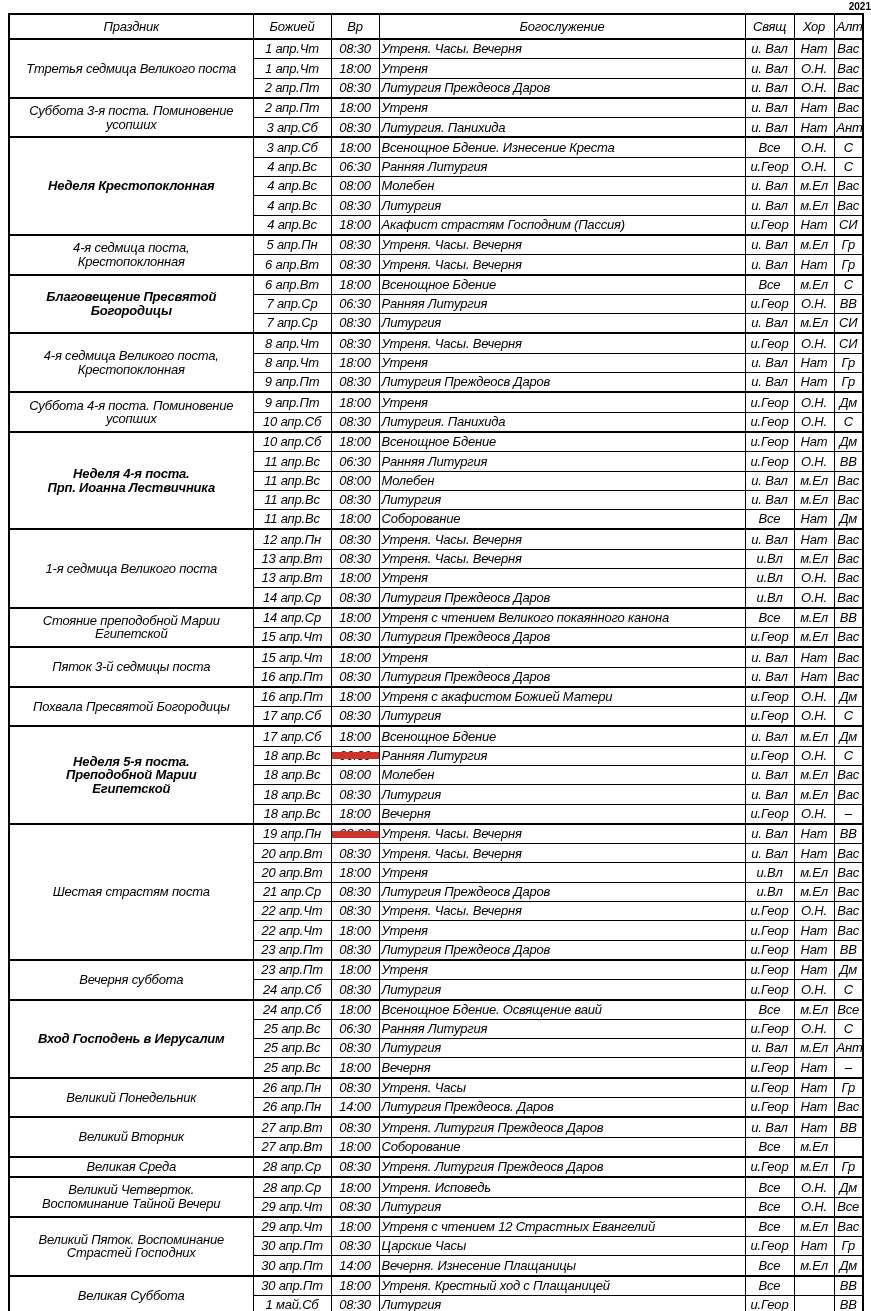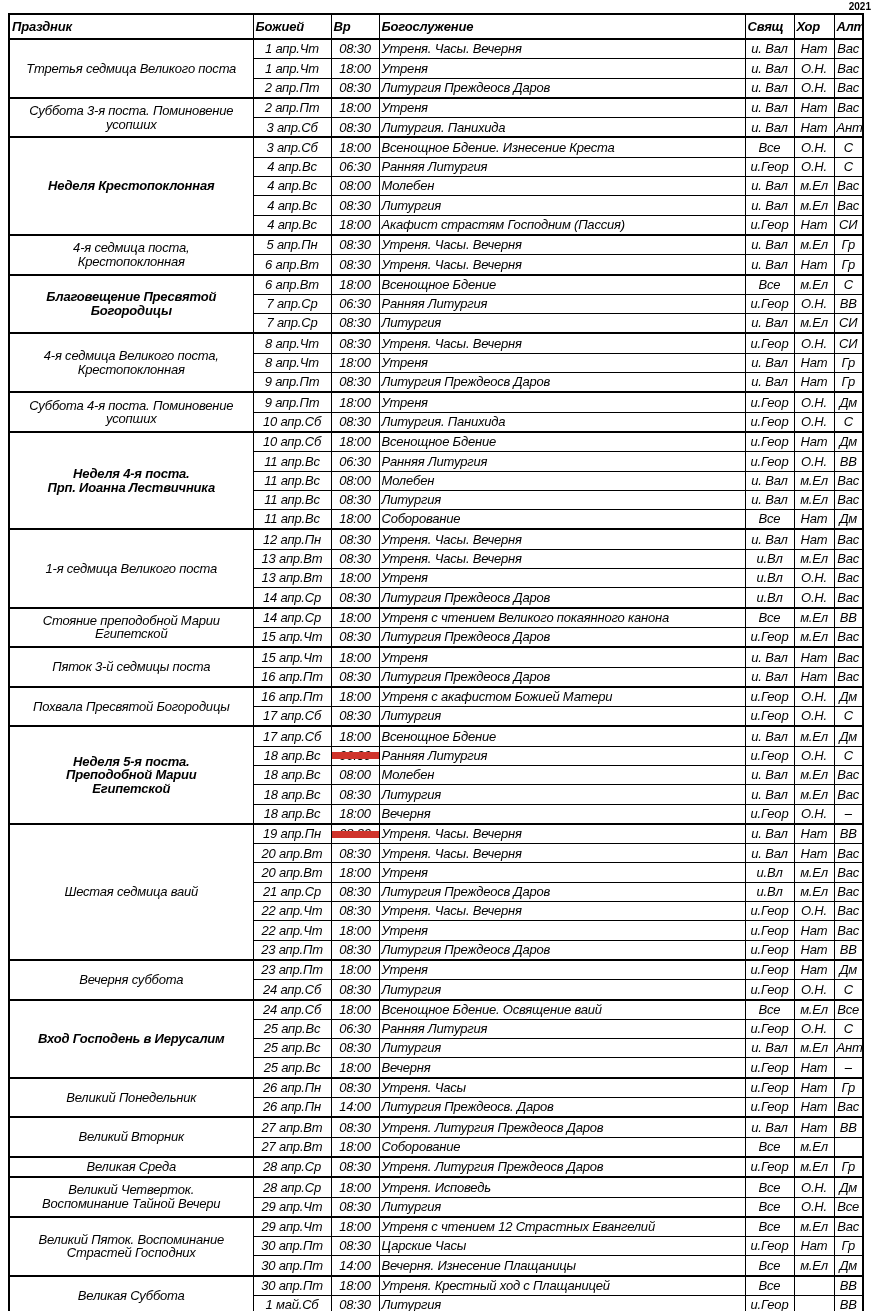--- a/index.html
+++ b/index.html
@@ -1,21 +1,21 @@
 <!DOCTYPE html>
 <html><head>
 <meta charset="utf-8">
 <style>
   html,body{margin:0;padding:0;background:#ffffff;}
   body{width:871px;height:1311px;overflow:hidden;font-family:"Liberation Sans",sans-serif;color:#000;}
   .year-title{width:871px;text-align:right;font-size:10px;font-weight:bold;padding-top:1px;height:12px;line-height:12px;}
   table.schedule{border-collapse:collapse;margin-left:8px;width:854px;table-layout:fixed;font-style:italic;}
   table.schedule th, table.schedule td{border:1px solid #000;padding:0 2px;font-size:13px;line-height:1.05;letter-spacing:-0.2px;overflow:hidden;}
   table.schedule{border:2px solid #000;}
-  thead th{font-weight:bold;font-style:italic;font-size:15px;height:23px;text-align:left;border-bottom:2px solid #000;}
+  thead th{font-weight:normal;font-style:italic;font-size:15px;height:23px;text-align:center;border-bottom:2px solid #000;}
   tbody td{height:18.3px;text-align:center;}
   td.c-holiday{text-align:center;white-space:pre-line;font-size:13px;}
   td.c-holiday.bold{font-weight:bold;}
   td.c-service{text-align:left;padding-left:4px;}
   td.c-time{position:relative;}
   tr.group-start td{border-top:2px solid #000;}
   .redline{position:absolute;left:-16px;top:50%;margin-top:-3.5px;width:547px;height:7px;background:#cf342c;z-index:4;pointer-events:none;}
 </style>
 </head>
 <body>
@@ -380,21 +380,21 @@
       </tr>
       <tr>
         <td class="c-date">18 апр.Вс</td>
         <td class="c-time">18:00</td>
         <td class="c-service">Вечерня</td>
         <td class="c-priest">и.Геор</td>
         <td class="c-choir">О.Н.</td>
         <td class="c-altar">–</td>
       </tr>
       <tr class="group-start">
-        <td class="c-holiday" rowspan="7">Шестая седмица ваий</td>
+        <td class="c-holiday" rowspan="7">Шестая страстям поста</td>
         <td class="c-date">19 апр.Пн</td>
         <td class="c-time">08:30<span class="redline" style="background: rgb(207, 52, 44);"></span></td>
         <td class="c-service">Утреня. Часы. Вечерня</td>
         <td class="c-priest">и. Вал</td>
         <td class="c-choir">Нат</td>
         <td class="c-altar">ВВ</td>
       </tr>
       <tr>
         <td class="c-date">20 апр.Вт</td>
         <td class="c-time">08:30</td>

